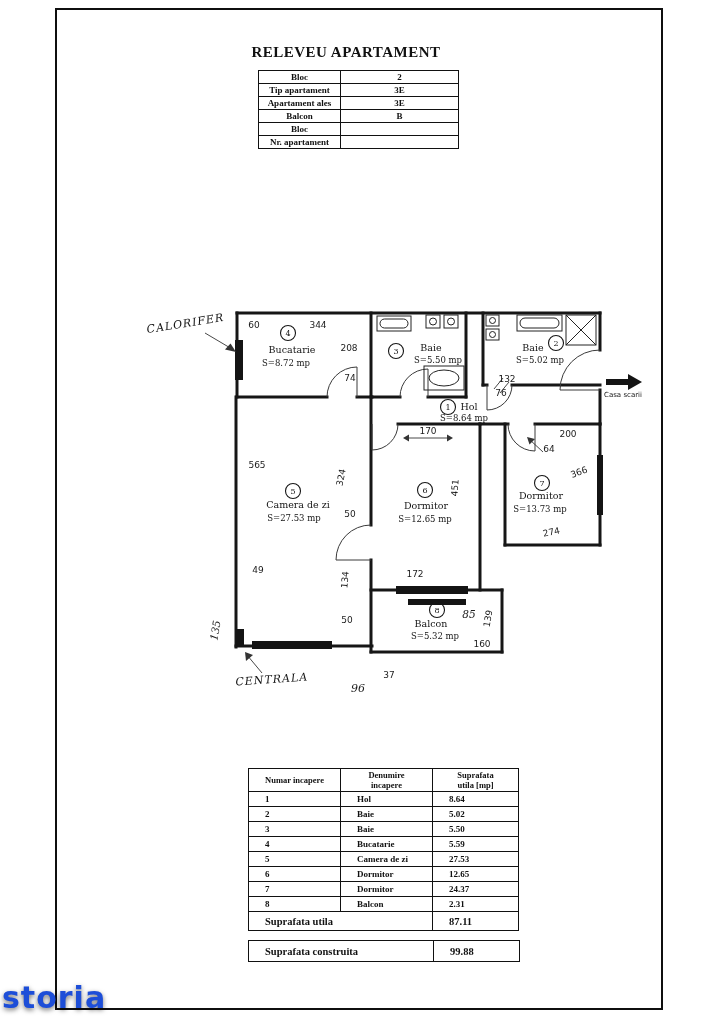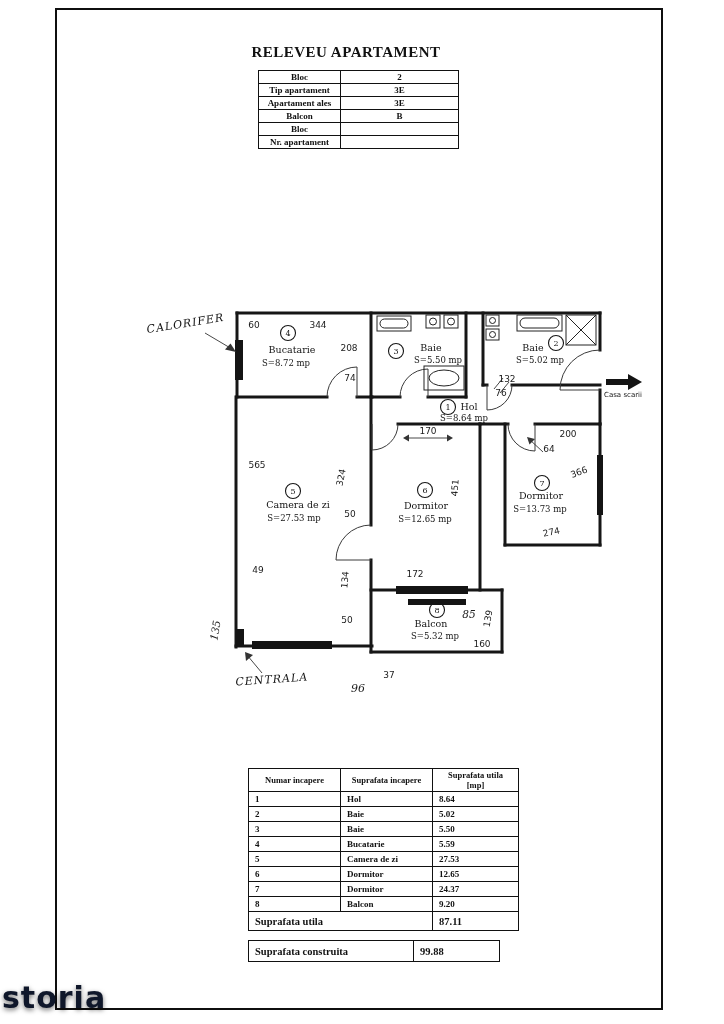--- a/index.html
+++ b/index.html
@@ -25,35 +25,35 @@
   .info-table td.lbl { width:82px; }
   .info-table td.val { width:118px; }
 
   .plan { position:absolute; left:135px; top:300px; }
 
   
   .area-wrap { position:absolute; left:248px; top:768px; }
   .area-table, .construita-table { border-collapse:collapse; }
   .area-table th, .area-table td, .construita-table td {
     border:1px solid #111; font-weight:bold; box-sizing:border-box;
-    padding:1px 6px;
+    padding:1px 16px;
   }
   .area-table th { font-size:8.5px; height:15px; }
   .area-table td { font-size:9px; height:15px; }
   .area-table .c1 { width:92px; }
   .area-table .c2 { width:92px; }
   .area-table .c3 { width:86px; }
   .area-table .tot-lbl, .area-table .tot-val { font-size:10.5px; height:19px; }
   .construita-table { margin-top:9px; }
-  .construita-table .con-lbl { width:165px; font-size:10.5px; height:21px; }
+  .construita-table .con-lbl { width:185px; font-size:10.5px; height:21px; }
   .construita-table .con-val { width:86px; font-size:10.5px; height:21px;font-family:Liberation Serif, serif; }
 
   .watermark {
     position:absolute; left:2px; top:980px; font-size:30px; font-weight:bold;
-    color:#0f172a; text-shadow:0 2px 5px rgba(0,0,0,.55);
+    color:#1d4ed8; text-shadow:0 2px 5px rgba(0,0,0,.55);
     font-family:"DejaVu Sans", sans-serif; letter-spacing:1px;
   }
 </style>
 </head>
 <body>
 
 <div class="page">
   <div class="page-border"></div>
 
   <h1 class="title">RELEVEU APARTAMENT</h1>
@@ -246,21 +246,21 @@
       <text x="272" y="683" transform="rotate(-4 272 683)" font-family="DejaVu Serif, serif" font-style="italic" font-size="11" letter-spacing="1">CENTRALA</text>
       <text x="623" y="397" font-family="DejaVu Sans, sans-serif" font-size="7">Casa scarii</text>
     </g>
   </svg>
 
   <div class="area-wrap">
     <table class="area-table">
       <thead>
         <tr>
           <th class="c1">Numar incapere</th>
-          <th class="c2">Suprafata incapere</th>
+          <th class="c2">Denumire incapere</th>
           <th class="c3">Suprafata utila [mp]</th>
         </tr>
       </thead>
       <tbody>
         <tr>
           <td class="c1">1</td>
           <td class="c2">Hol</td>
           <td class="c3">8.64</td>
         </tr>
         <tr>
@@ -289,21 +289,21 @@
           <td class="c3">12.65</td>
         </tr>
         <tr>
           <td class="c1">7</td>
           <td class="c2">Dormitor</td>
           <td class="c3">24.37</td>
         </tr>
         <tr>
           <td class="c1">8</td>
           <td class="c2">Balcon</td>
-          <td class="c3">9.20</td>
+          <td class="c3">2.31</td>
         </tr>
         <tr>
           <td class="tot-lbl" colspan="2">Suprafata utila</td>
           <td class="tot-val c3">87.11</td>
         </tr>
       </tbody>
     </table>
 
     <table class="construita-table">
       <tbody>

